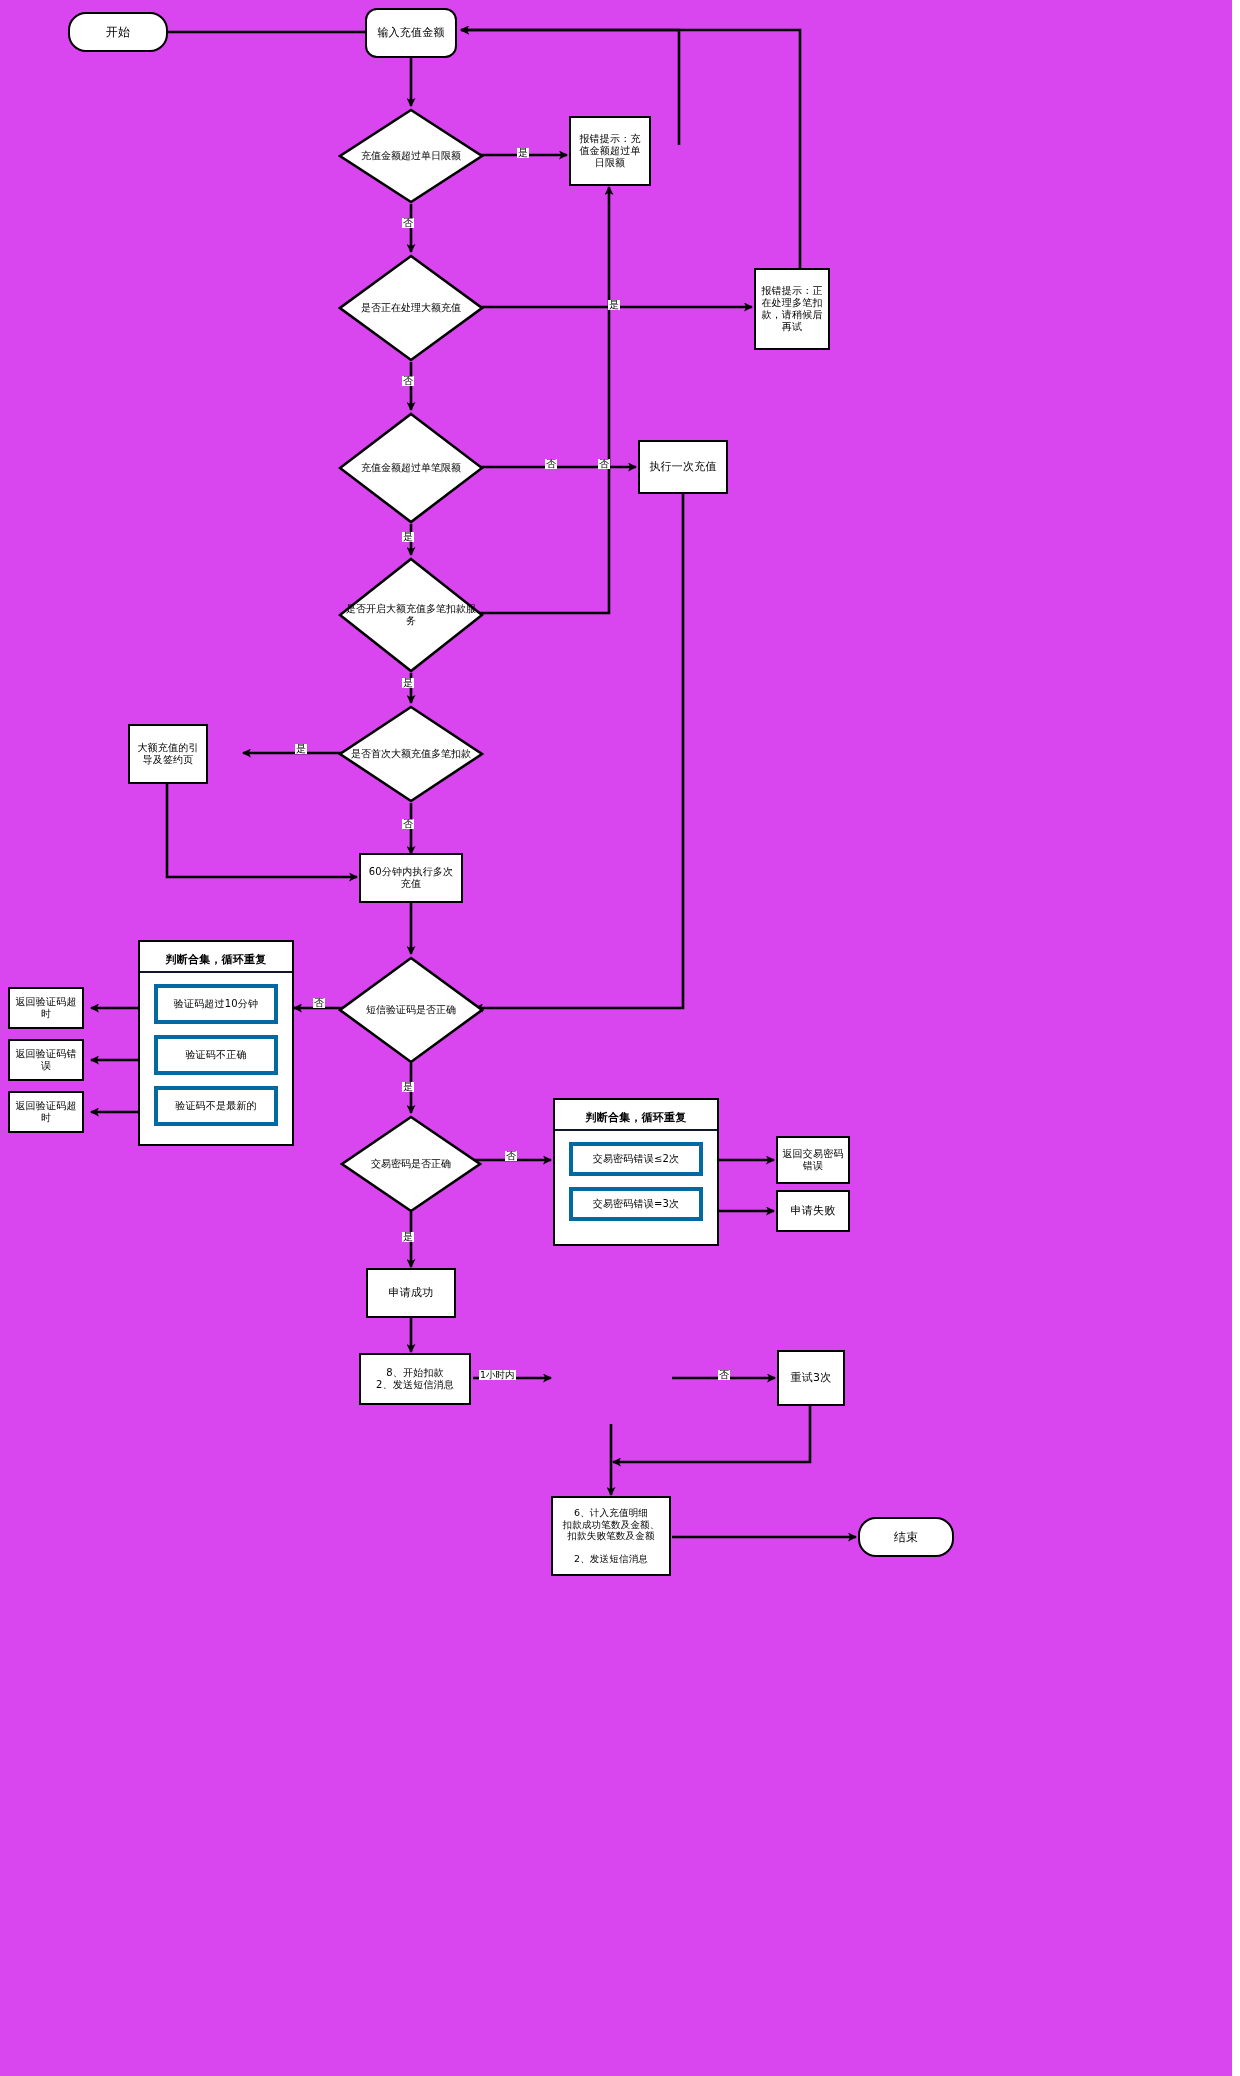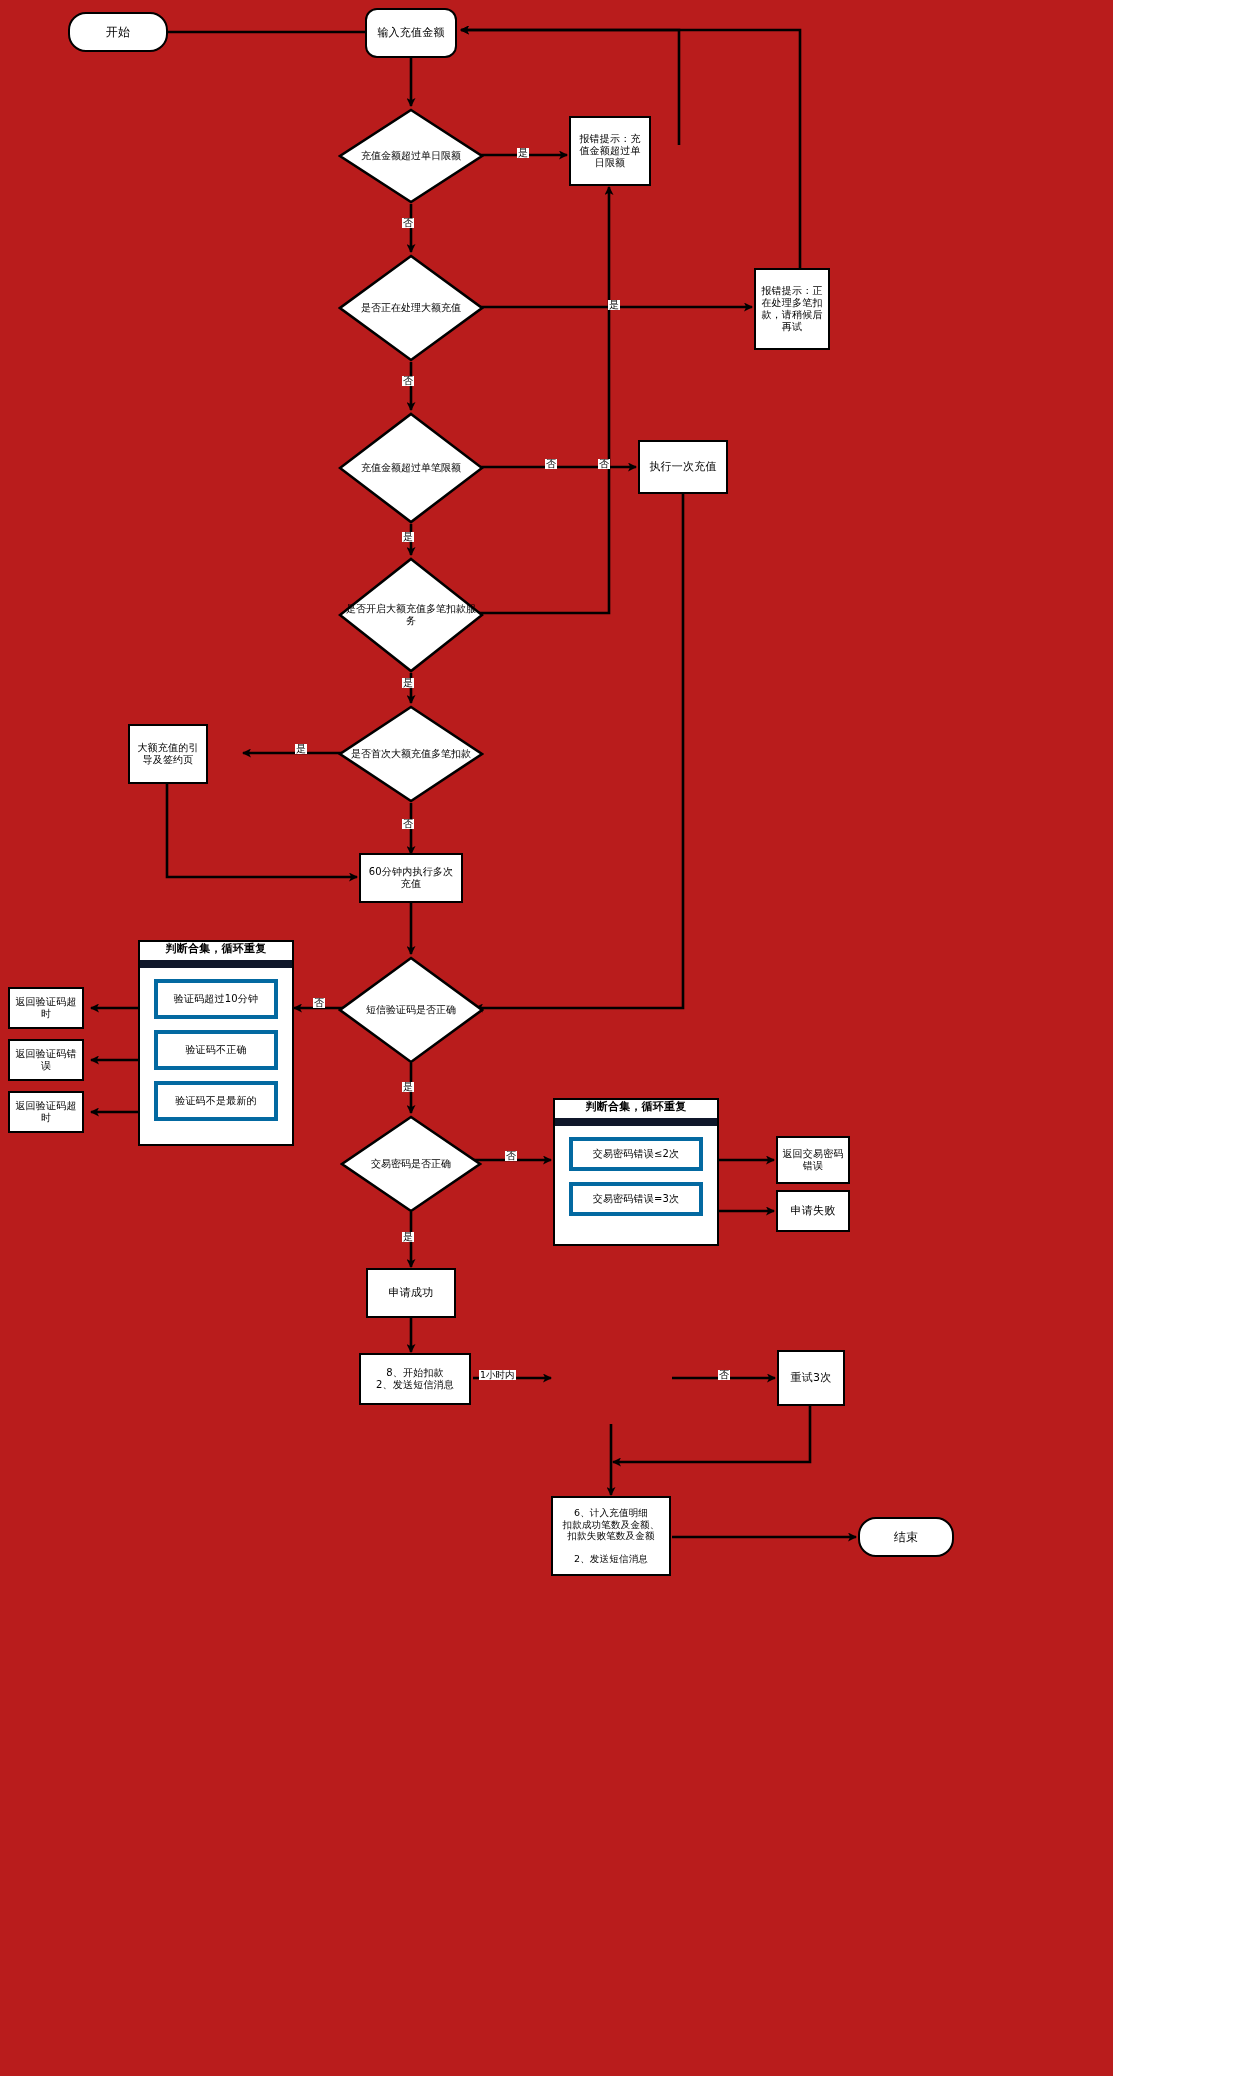--- a/index.html
+++ b/index.html
@@ -5,23 +5,23 @@
   html, body {
     margin: 0;
     padding: 0;
     background: #ffffff;
   }
   body {
     font-family: "DejaVu Sans", "Liberation Sans", sans-serif;
   }
   #chart {
     position: relative;
-    width: 1113px;
+    width: 1232px;
     height: 2076px;
-    background: #b91c1c;
+    background: #d946ef;
     overflow: hidden;
   }
   svg.edges {
     position: absolute;
     left: 0;
     top: 0;
     width: 1240px;
     height: 2076px;
     pointer-events: none;
   }
@@ -43,23 +43,23 @@
   .node.terminator {
     border: 2px solid #000;
     border-radius: 18px;
   }
   .node.group {
     border: 2px solid #000;
     display: block;
     background: #fff;
   }
   .group-title {
-    border-bottom: 8px solid #0f172a;
-    text-align: center;
-    padding: 0 2px 5px 2px;
+    border-bottom: 2px solid #0f172a;
+    text-align: center;
+    padding: 11px 2px 5px 2px;
     font-weight: bold;
   }
   .decision {
     position: absolute;
     display: flex;
     align-items: center;
     justify-content: center;
   }
   .decision .dia-shape {
     position: absolute;

